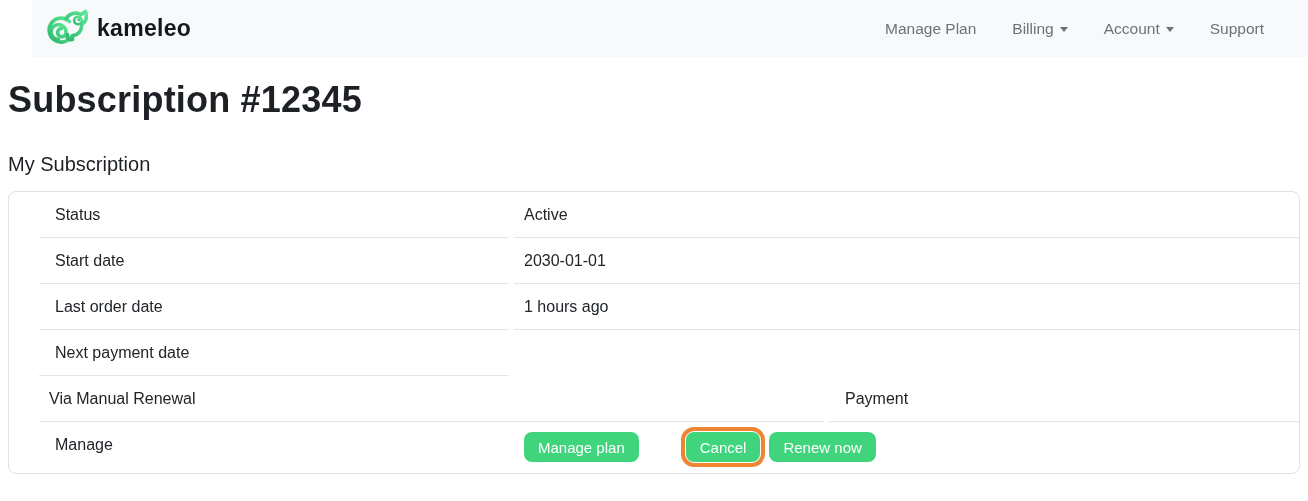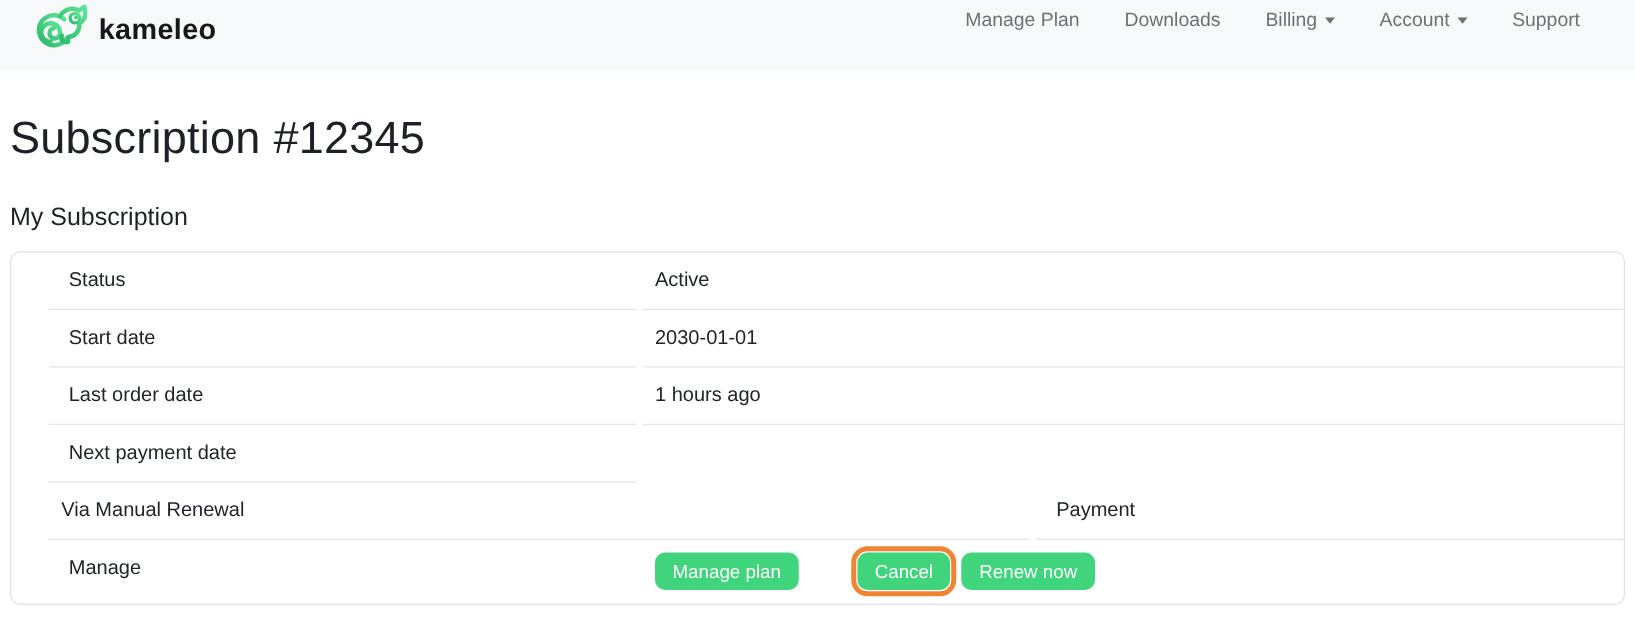--- a/index.html
+++ b/index.html
@@ -8,23 +8,24 @@
     font-family: "Liberation Sans", sans-serif;
     background: #ffffff;
     color: #212529;
   }
 
   
   .navbar {
     height: 57px;
     background: #f8f9fa;
     display: flex;
-    align-items: flex-start;
+    align-items: center;
     justify-content: space-between;
-    padding: 0 26px 0 24px;
+    padding: 0 26px 0 10px;
+    margin-left: 32px;
   }
   .brand { display: flex; align-items: center; gap: 9px; cursor: pointer; }
   .brand-name {
     font-size: 23px;
     font-weight: 700;
     color: #15181b;
     letter-spacing: 0.3px;
   }
   .nav { display: flex; align-items: center; }
   .nav-item {
@@ -40,23 +41,23 @@
     vertical-align: 2px;
     width: 0; height: 0;
     border-left: 4.5px solid transparent;
     border-right: 4.5px solid transparent;
     border-top: 5px solid #6d7176;
   }
 
   
   .main { padding: 0 8px; }
   .page-title {
-    margin-top: 32px;
+    margin-top: 22px;
     font-size: 36px;
-    font-weight: 400;
+    font-weight: 700;
     color: #1d2125;
     letter-spacing: 0.2px;
   }
   .section-title {
     margin-top: 32px;
     font-size: 20px;
     font-weight: 500;
     color: #1d2125;
   }
 
@@ -128,23 +129,20 @@
       </svg>
     </span>
     <span class="brand-name">kameleo</span>
   </div>
 
   <nav class="nav">
     <div class="nav-item">
       <span>Manage Plan</span>
     </div>
     <div class="nav-item">
-      <span>Downloads</span>
-    </div>
-    <div class="nav-item">
       <span>Billing</span><span class="caret"></span>
     </div>
     <div class="nav-item">
       <span>Account</span><span class="caret"></span>
     </div>
     <div class="nav-item">
       <span>Support</span>
     </div>
   </nav>
 </header>

